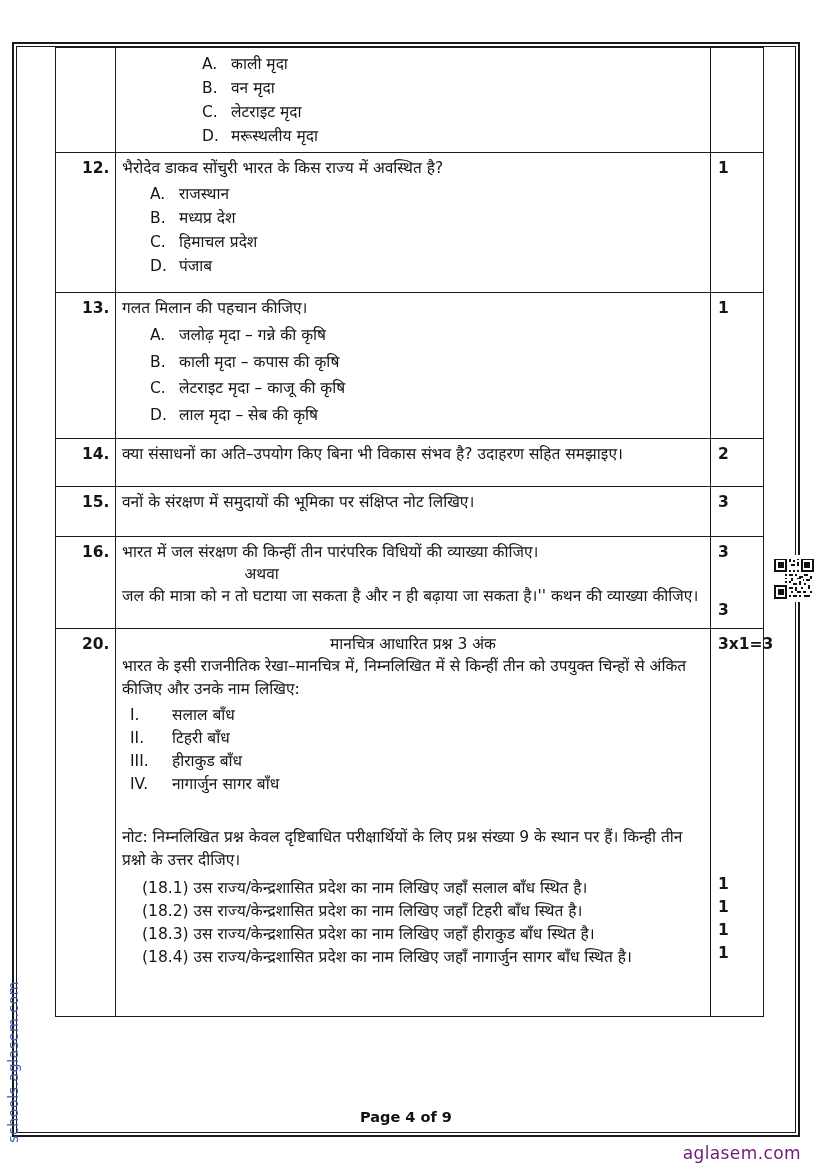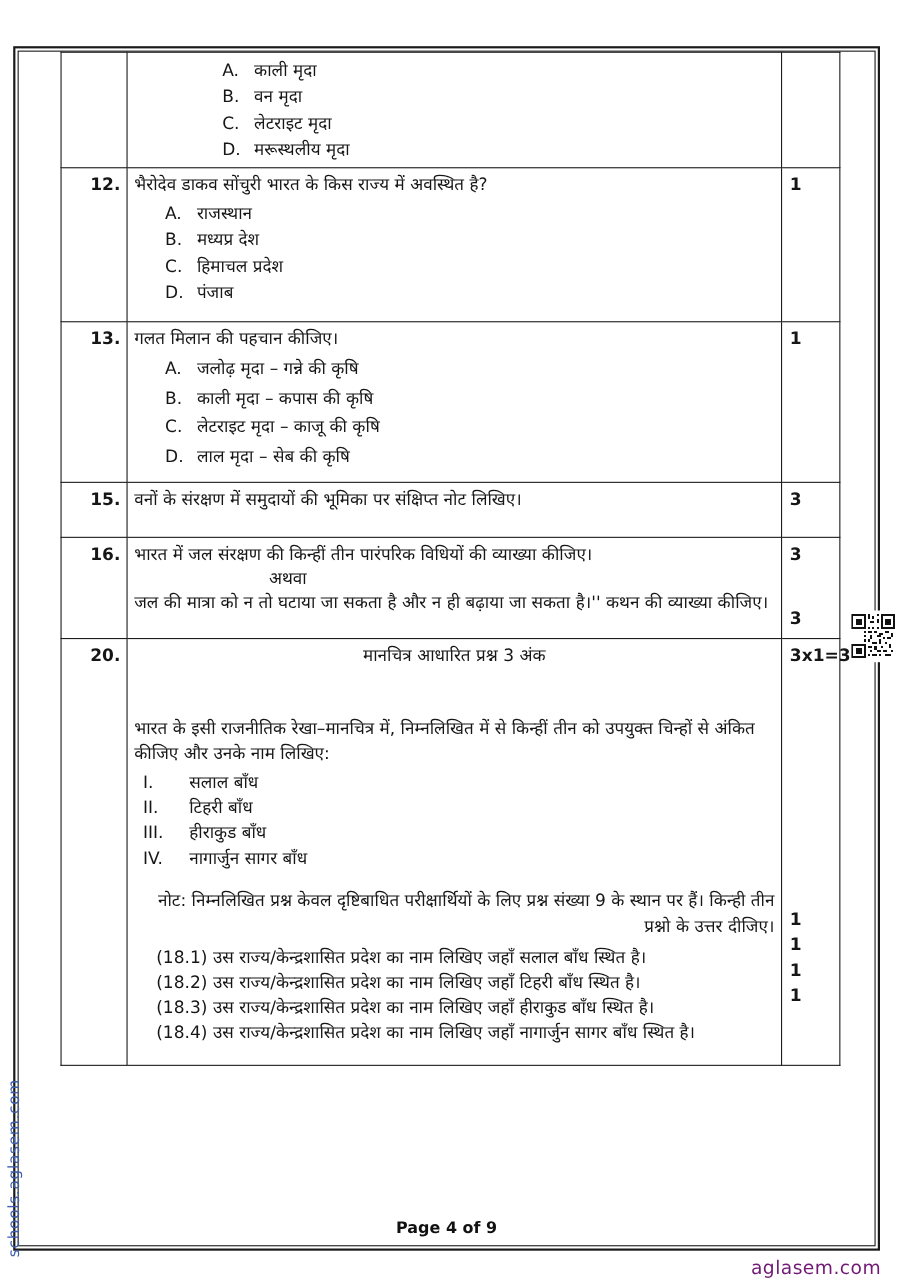--- a/index.html
+++ b/index.html
@@ -57,25 +57,25 @@
   .opts { margin-left: 28px; margin-top: 3px; }
   .opts-deep { margin-left: 80px; margin-top: 0; }
   .opt { display: flex; line-height: 24px; }
   .r13 .opt { line-height: 26.5px; }
   .olabel { width: 29px; flex: none; }
 
   .or-center { text-align: center; line-height: 22px; }
   .or-left   { width: 48%; text-align: center; line-height: 22px; }
 
   .q18-title { text-align: center; line-height: 22px; }
-  .q18-intro { line-height: 23px; margin-top: 44px; }
+  .q18-intro { line-height: 23px; }
   .items { margin-left: 8px; margin-top: 3px; }
   .item { display: flex; line-height: 23px; }
   .ilabel { width: 42px; flex: none; }
-  .q18-note { margin-top: 16px; line-height: 23px; text-align: right; }
+  .q18-note { margin-top: 30px; line-height: 23px; }
   .q18-subs { margin-top: 5px; }
   .sub { line-height: 23px; margin-left: 20px; }
 
   .mark2-16 { position: absolute; top: 62px; left: 7px; }
   .mark2-17 { position: absolute; top: 60px; left: 7px; }
   .submarks { position: absolute; top: 244px; left: 7px; }
   .submarks div { line-height: 23px; }
 
   .footer {
     position: absolute; bottom: 7px; left: 0; right: 0;
@@ -184,20 +184,27 @@
                   </div>
                 <div class="opt">
                     <span class="olabel">D.</span>
                     <span>लाल मृदा – सेब की कृषि</span>
                   </div>
               </div>
             </td>
             <td class="marks"><span>1</span></td>
           </tr>
 
+          <tr class="r14">
+            <td class="num">14.</td>
+            <td>
+              <div class="qline">क्या संसाधनों का अति–उपयोग किए बिना भी विकास संभव है? उदाहरण सहित समझाइए।</div>
+            </td>
+            <td class="marks"><span>2</span></td>
+          </tr>
 
           <tr class="r15">
             <td class="num">15.</td>
             <td>
               <div class="qline">वनों के संरक्षण में समुदायों की भूमिका पर संक्षिप्त नोट लिखिए।</div>
             </td>
             <td class="marks"><span>3</span></td>
           </tr>
 
           <tr class="r16">

